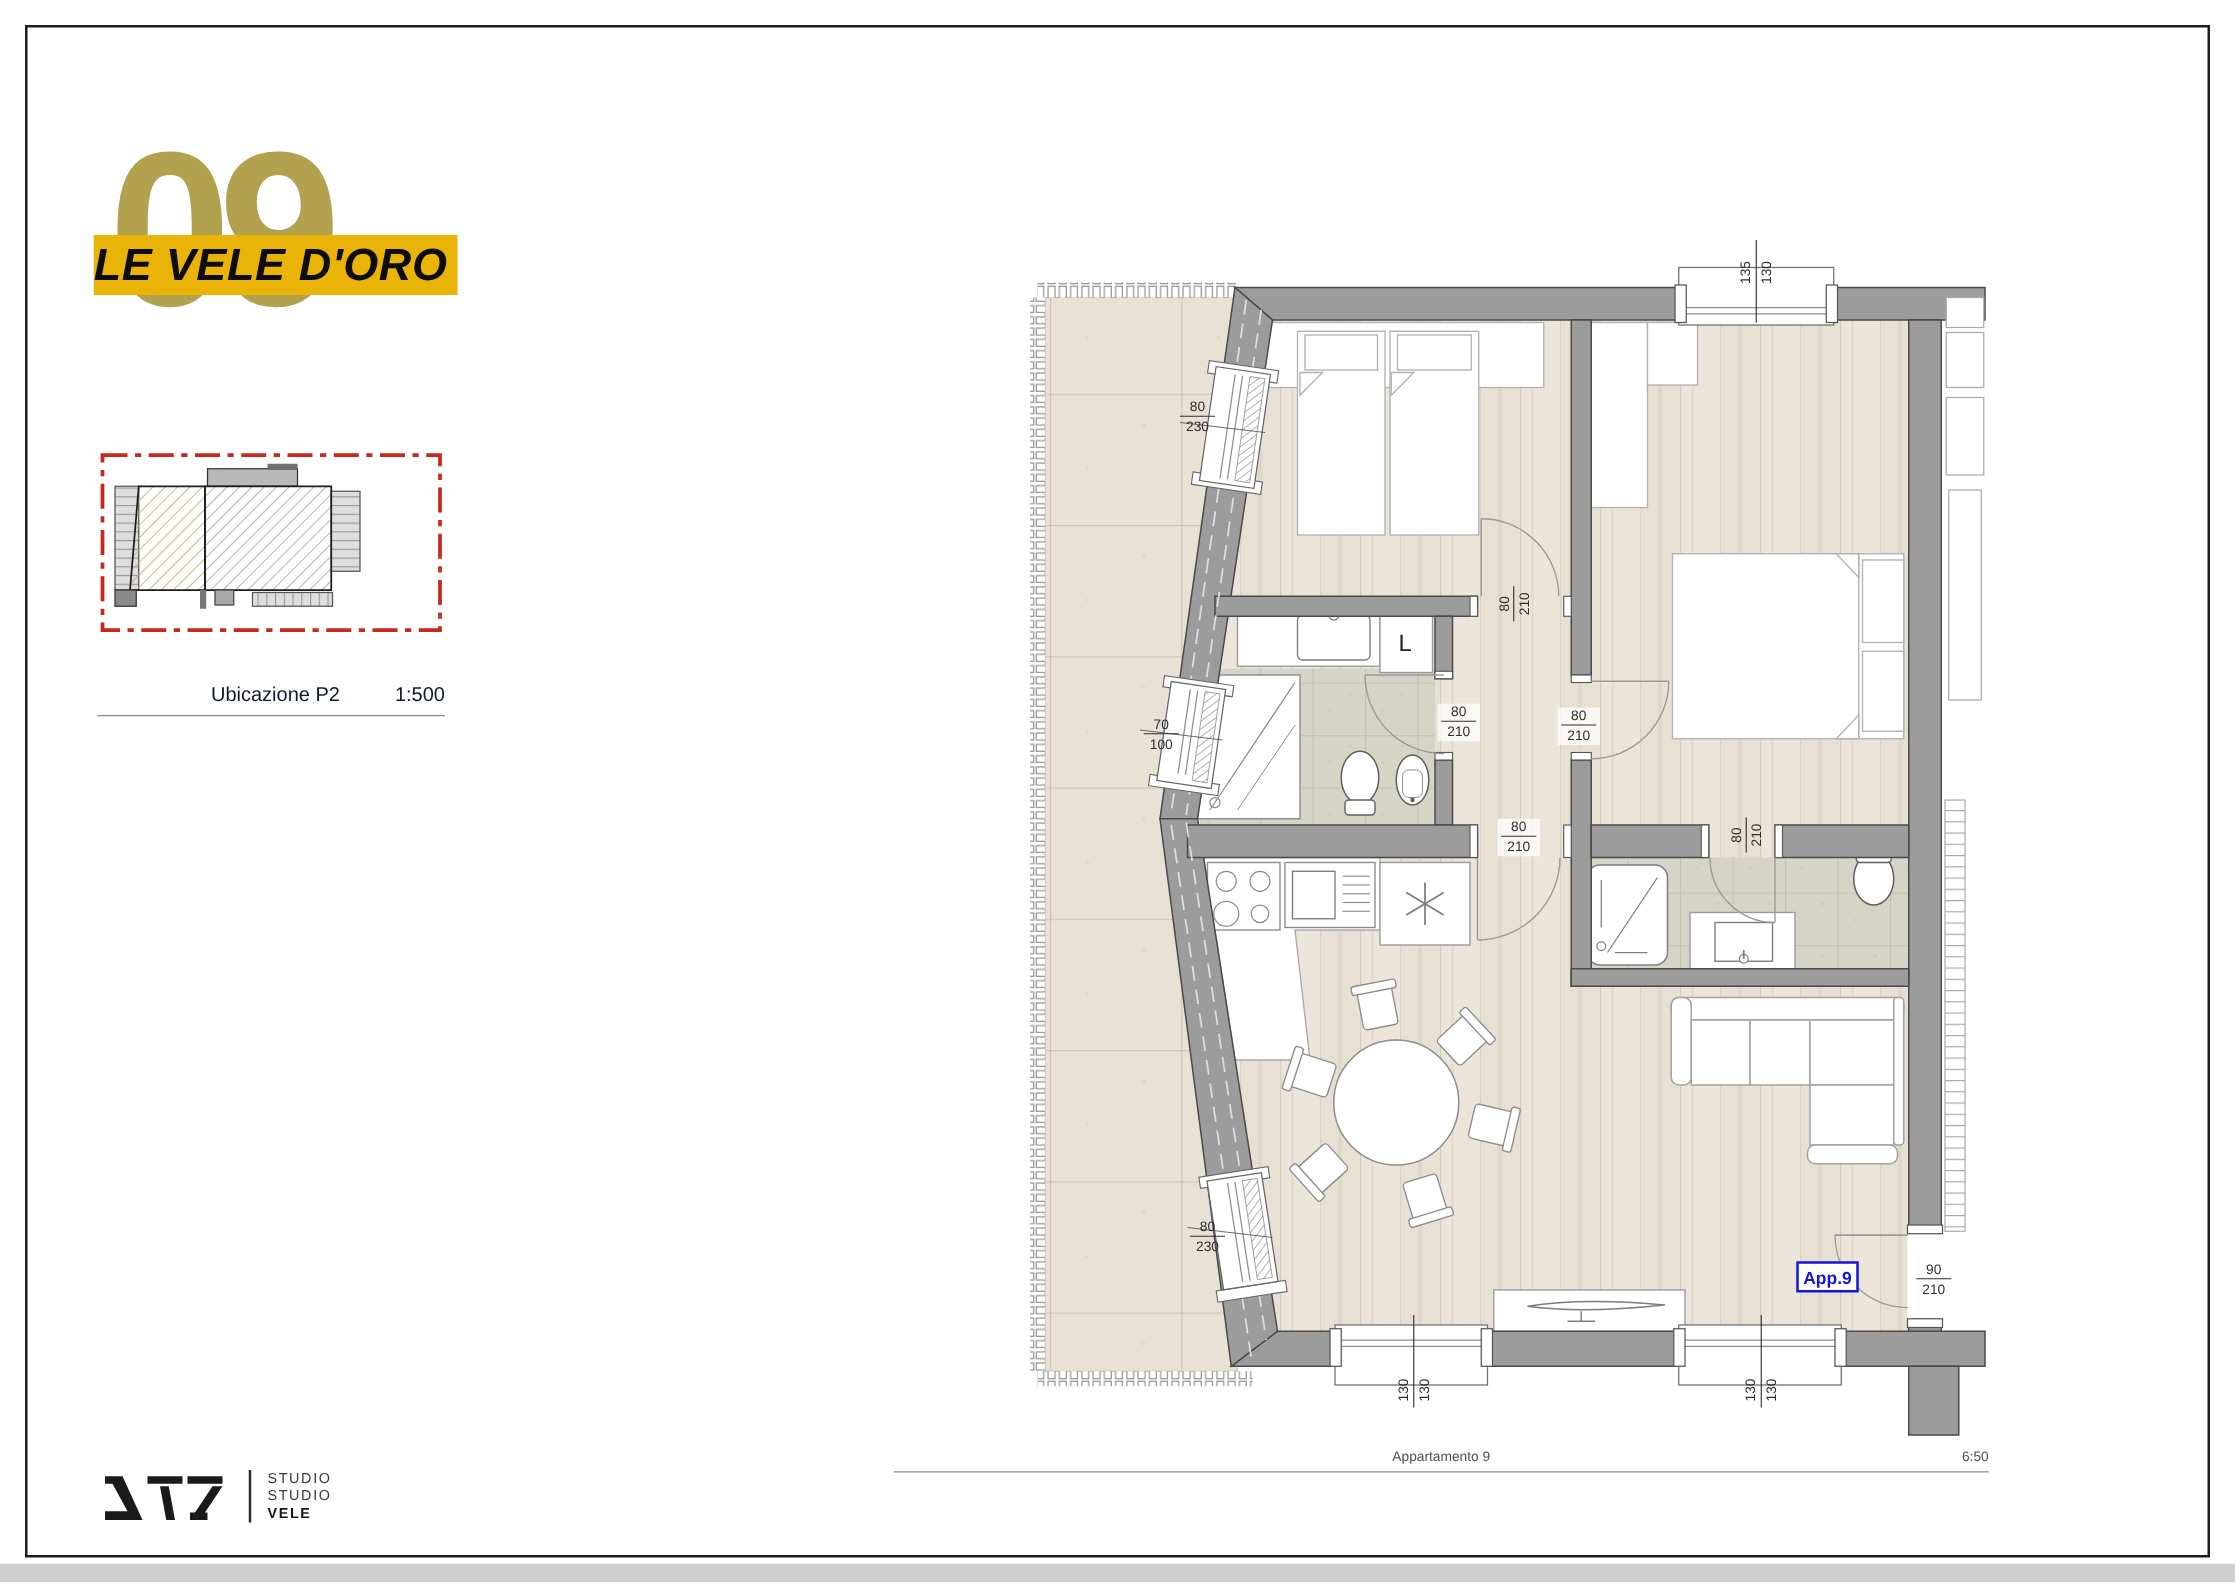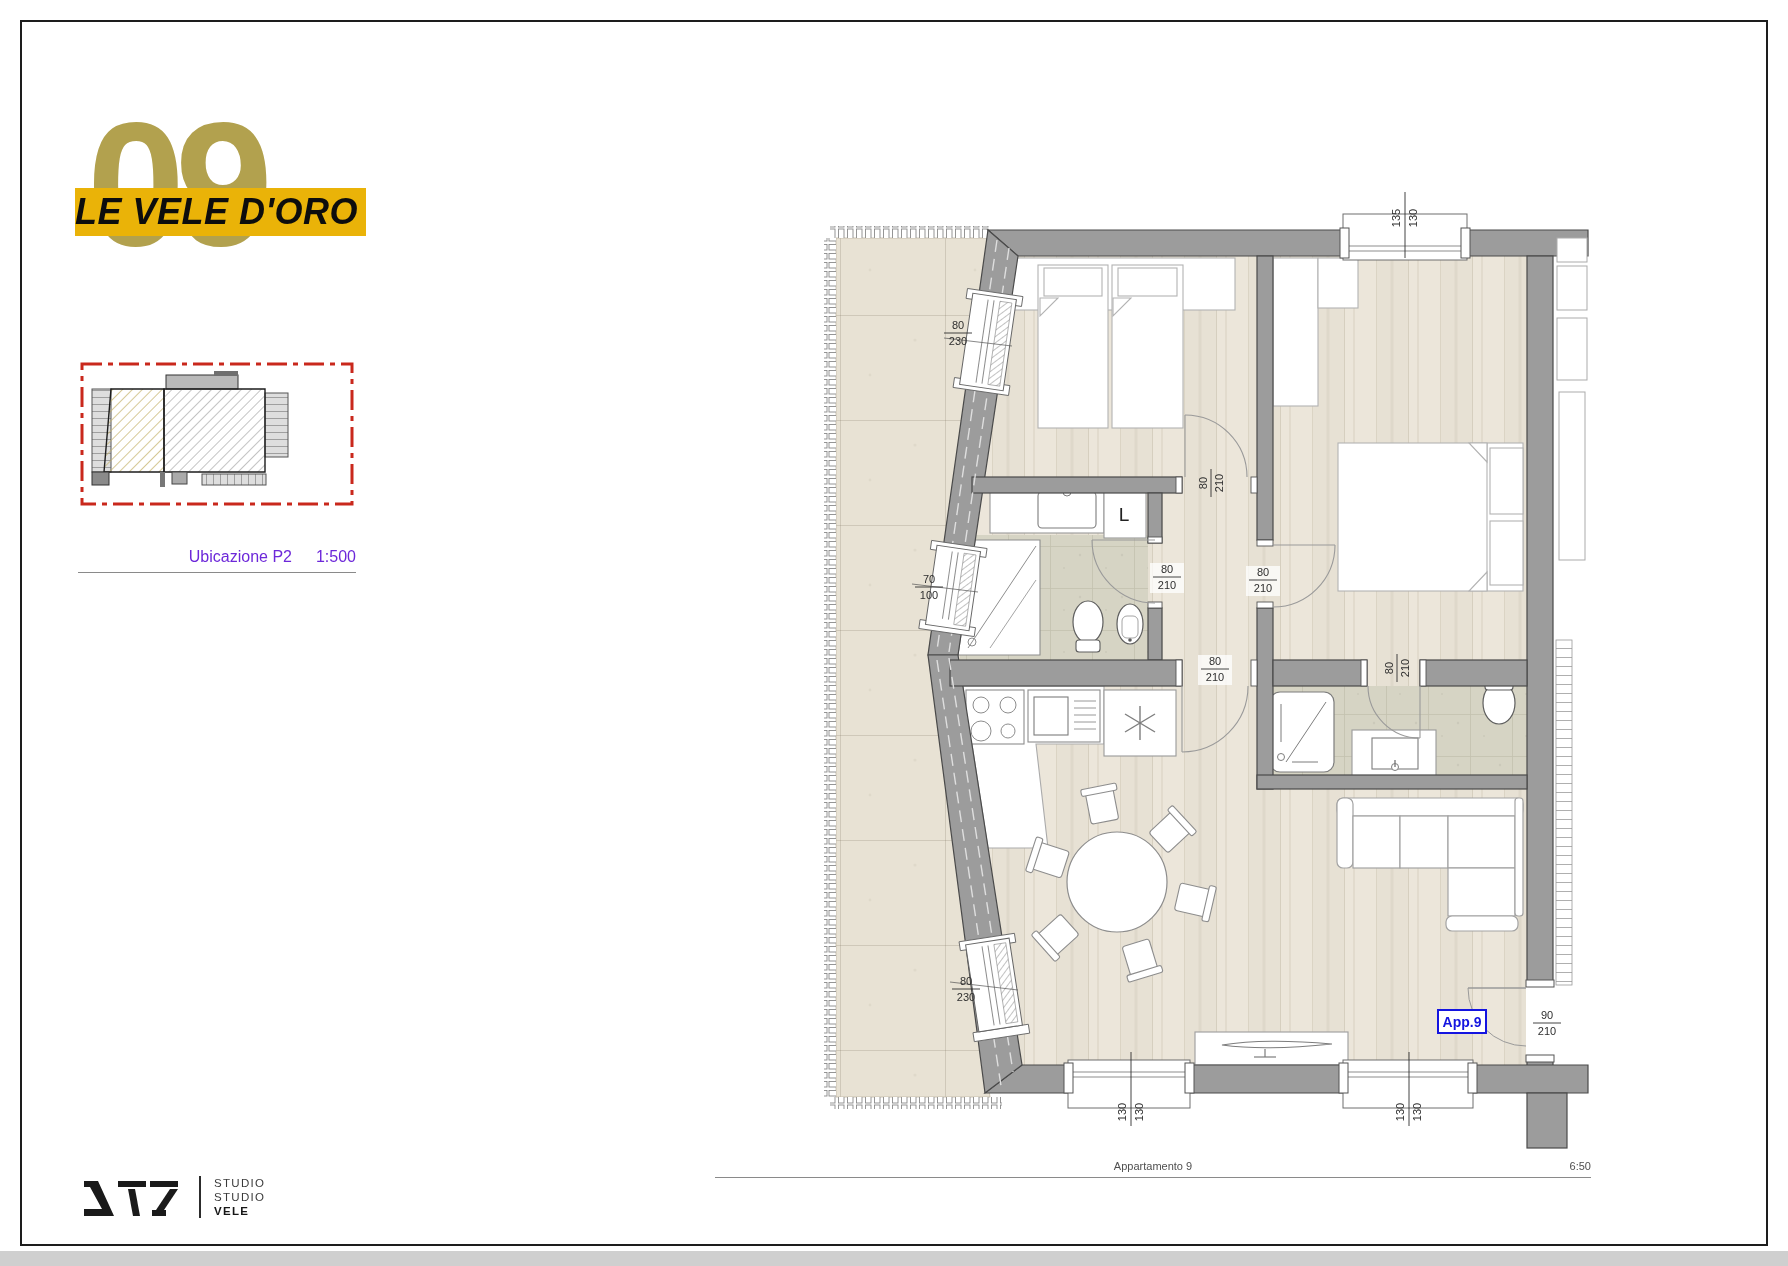--- a/index.html
+++ b/index.html
@@ -12,21 +12,21 @@
   
   #logo{position:absolute;left:75px;top:96px;width:320px;height:170px;}
   #logo .num{position:absolute;left:12px;top:0;font-size:176px;line-height:1;font-weight:bold;
              letter-spacing:-10px;color:#b2a14e;}
   #logo .name{position:absolute;left:0;top:92px;background:#eab308;color:#0d0d0d;
               font-size:36px;font-weight:bold;letter-spacing:0.5px;padding:3px 8px 3px 0;white-space:nowrap;font-style:italic;}
 
   
   #locmap{position:absolute;left:80px;top:362px;width:274px;height:144px;}
   #loc-caption{position:absolute;left:78px;top:548px;width:278px;display:flex;justify-content:flex-end;
-               gap:24px;color:#6d28d9;font-size:16px;border-bottom:1.5px solid #8a8a8a;padding-bottom:6px;}
+               gap:44px;color:#0f172a;font-size:16px;border-bottom:1.5px solid #8a8a8a;padding-bottom:6px;}
 
   
   #unit-title{position:absolute;left:73px;top:698px;font-size:31px;font-weight:bold;color:#101010;
               line-height:1.42;letter-spacing:0.3px;}
 
   
   #studio{position:absolute;left:82px;top:1176px;display:flex;gap:13px;}
   #studio .divider{width:2px;height:42px;background:#2c2c2c;}
   #studio .lines{font-size:11.5px;letter-spacing:1.3px;color:#3a3a3a;line-height:1.22;}
   #studio .lines .b{font-weight:bold;color:#161616;}

